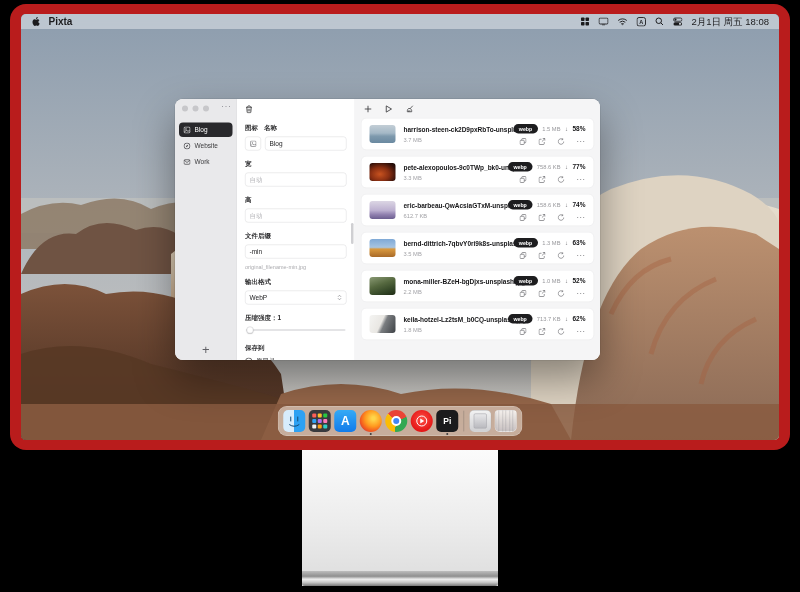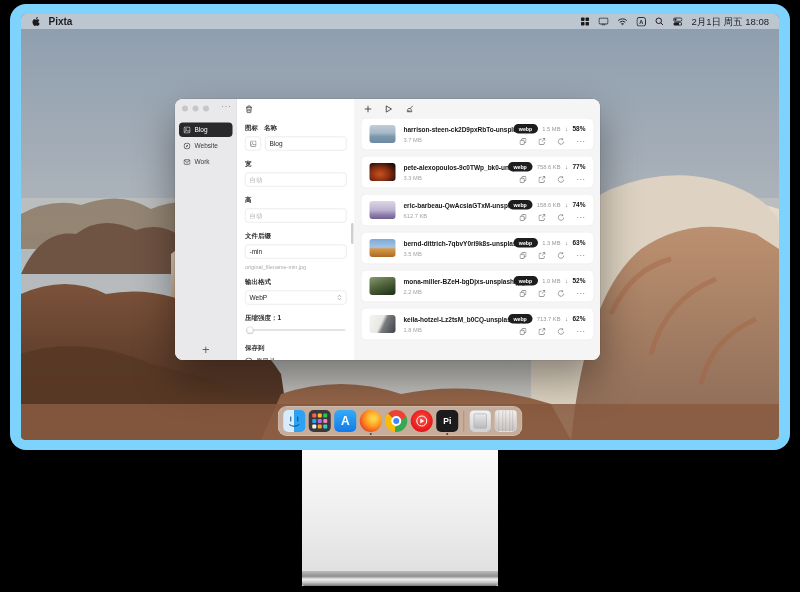--- a/index.html
+++ b/index.html
@@ -1,21 +1,21 @@
 <!DOCTYPE html>
 <html><head>
 <meta charset="utf-8">
 <style>
   * { margin:0; padding:0; box-sizing:border-box; }
   html,body { width:800px; height:592px; background:#000; overflow:hidden;
               font-family:"Liberation Sans", sans-serif; }
 
   
   .monitor { position:absolute; left:10px; top:4px; width:780px; height:446px;
-             background:#7dd3fc; border-radius:16px; }
+             background:#b91c1c; border-radius:16px; }
   .screen  { position:absolute; left:11px; top:10px; width:758px; height:426px;
              border-radius:5px; overflow:hidden; background:#93a1b1; }
   .scale   { width:1516px; height:852px; transform:scale(.5); transform-origin:0 0; position:relative; }
   .stand      { position:absolute; left:302px; top:450px; width:196px; height:136px;
                 background:linear-gradient(180deg,#fbfbfb,#ececec 55%,#e0e0e0 90%,#d5d5d5); }
   .stand-foot { position:absolute; left:0; bottom:0; width:100%; height:15px; border-radius:0 0 3px 3px;
                 background:linear-gradient(180deg,#bdbdbd,#8f8f8f 35%,#ededed 55%,#c9c9c9 75%,#777); }
 
   
   .wallpaper { position:absolute; inset:0; }

